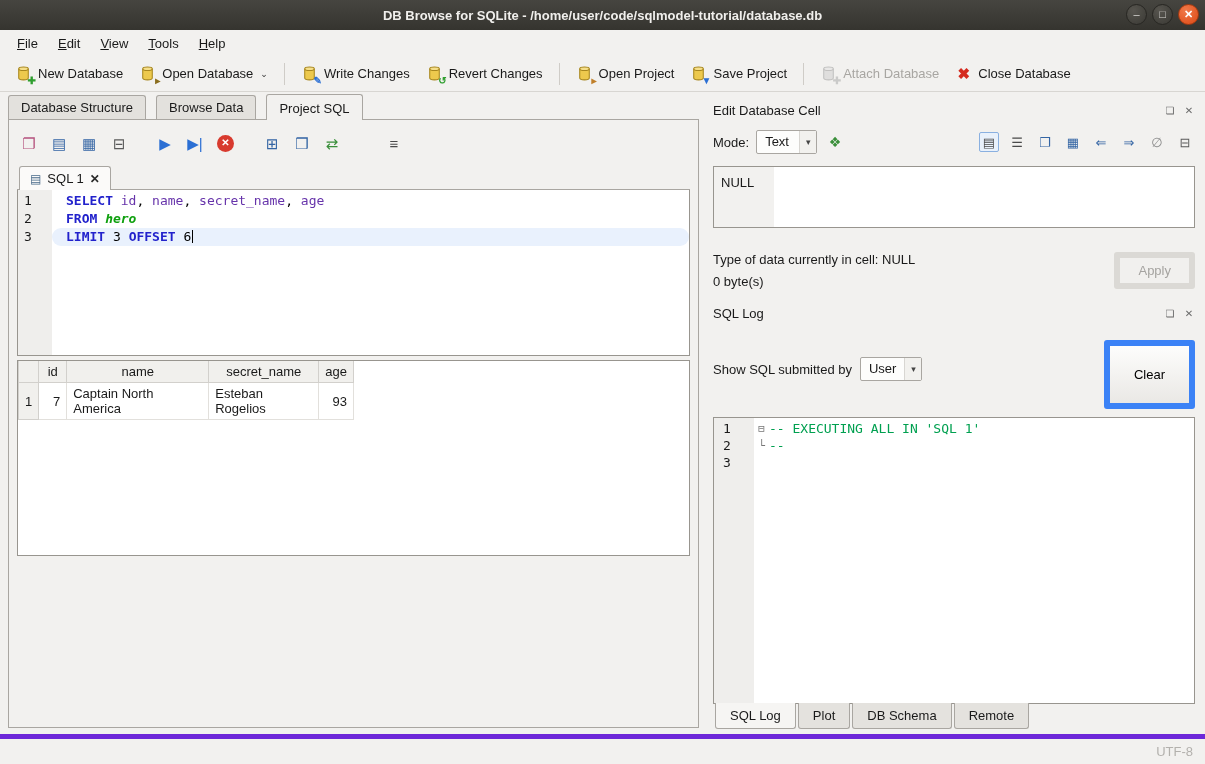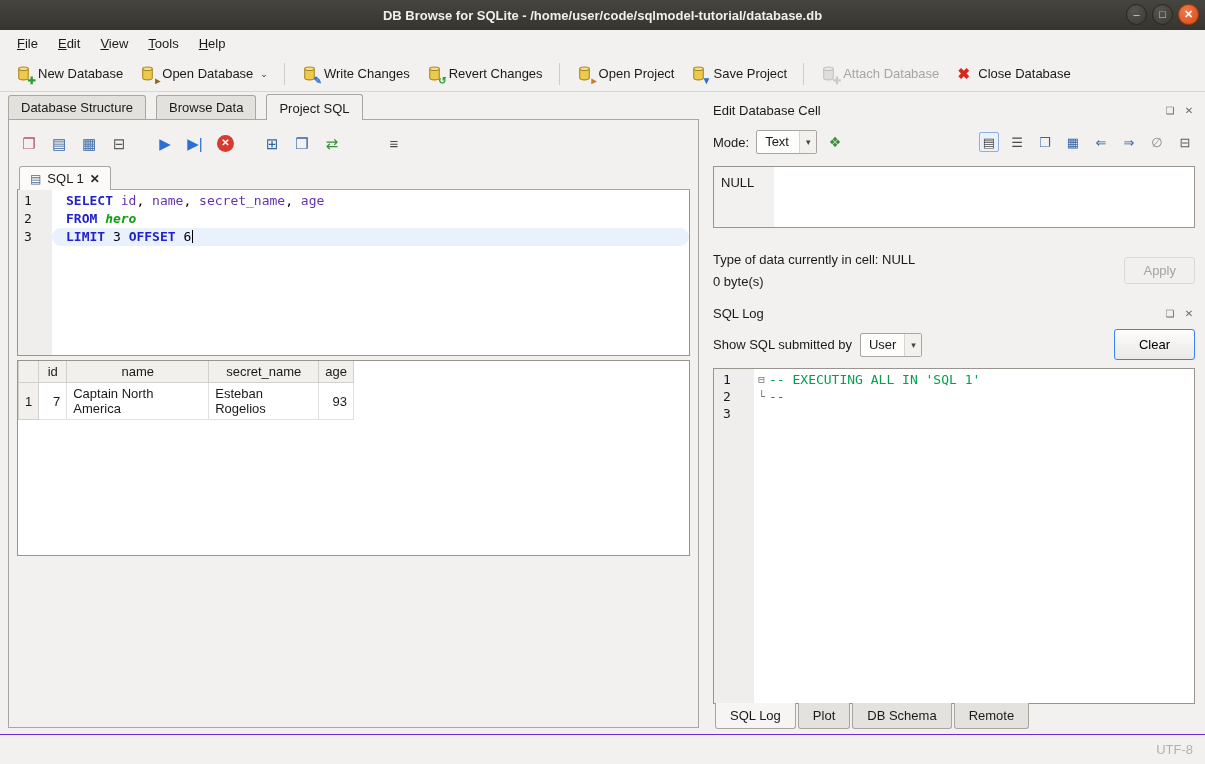--- a/index.html
+++ b/index.html
@@ -114,42 +114,42 @@
   .cicon { width:20px; height:20px; display:flex; align-items:center; justify-content:center; font-size:13px; border:1px solid transparent; }
   .cicon.selected { border-color:#8ab0e0; background:#e9f1fb; border-radius:2px; }
 
   .cell-editor { margin-top:10px; height:62px; border:1px solid #98958f; background:#fff; position:relative; flex:none; }
   .cell-strip { position:absolute; left:0; top:0; bottom:0; width:60px; background:#f2f1ef; }
   .cell-null { position:absolute; left:7px; top:8px; }
 
   .cell-info { display:flex; margin-top:24px; flex:none; }
   .cell-info .texts { flex:1; }
   .cell-info .texts .t2 { margin-top:7px; }
-  .btn { padding:5px 18px; border:1px solid #3b82f6; border-radius:3px; background:linear-gradient(#fdfdfc,#eae8e5); font-size:13px; }
+  .btn { padding:5px 18px; border:6px solid #3b82f6; border-radius:3px; background:linear-gradient(#fdfdfc,#eae8e5); font-size:13px; }
   .btn.disabled { background:#f1f0ee; border-color:#dbd9d5; color:#a5a3a0; }
   .applybtn { align-self:center; }
 
   .sqllog { margin-top:14px; flex:1; display:flex; flex-direction:column; min-height:0; }
   .filter-row { display:flex; align-items:center; gap:8px; margin-top:6px; flex:none; }
-  .clearbtn { margin-left:auto; padding:7px 24px; }
+  .clearbtn { margin-left:auto; padding:21px 24px;margin-top:11px; }
   .log-box { margin-top:8px; flex:1; border:1px solid #98958f; overflow:hidden; padding-top:2px;
              background:linear-gradient(90deg,#efeeec 40px,#fff 40px);
              font-family:"DejaVu Sans Mono","Liberation Mono",monospace; font-size:13px; }
   .log-line { display:flex; height:17px; line-height:17px; }
   .log-num { width:40px; padding-left:9px; flex:none; color:#1a1a1a; }
   .fold { width:15px; flex:none; color:#777; font-size:11px; text-align:center; }
   .log-text { color:#00a050; white-space:pre; }
 
   .bottom-tabs { display:flex; height:30px; padding-left:2px; gap:2px; align-items:flex-start; flex:none; }
   .btab { padding:5px 14px; border:1px solid #a9a6a1; border-top:none; background:#e4e2de; border-radius:0 0 3px 3px;
           margin-top:-1px; position:relative; }
   .btab.active { background:#f6f5f3; z-index:2; }
 
   .statusbar { height:30px; display:flex; align-items:center; justify-content:flex-end; padding-right:12px;
-               color:#b3b1ad; border-top:1px solid #6d28d9; }
+               color:#b3b1ad; border-top:5px solid #6d28d9; }
 </style>
 </head>
 <body>
 
 <div>
 
   <div class="titlebar">
     <div class="title">DB Browse for SQLite - /home/user/code/sqlmodel-tutorial/database.db</div>
     <div class="win-controls">
       <span class="wc">–</span>

